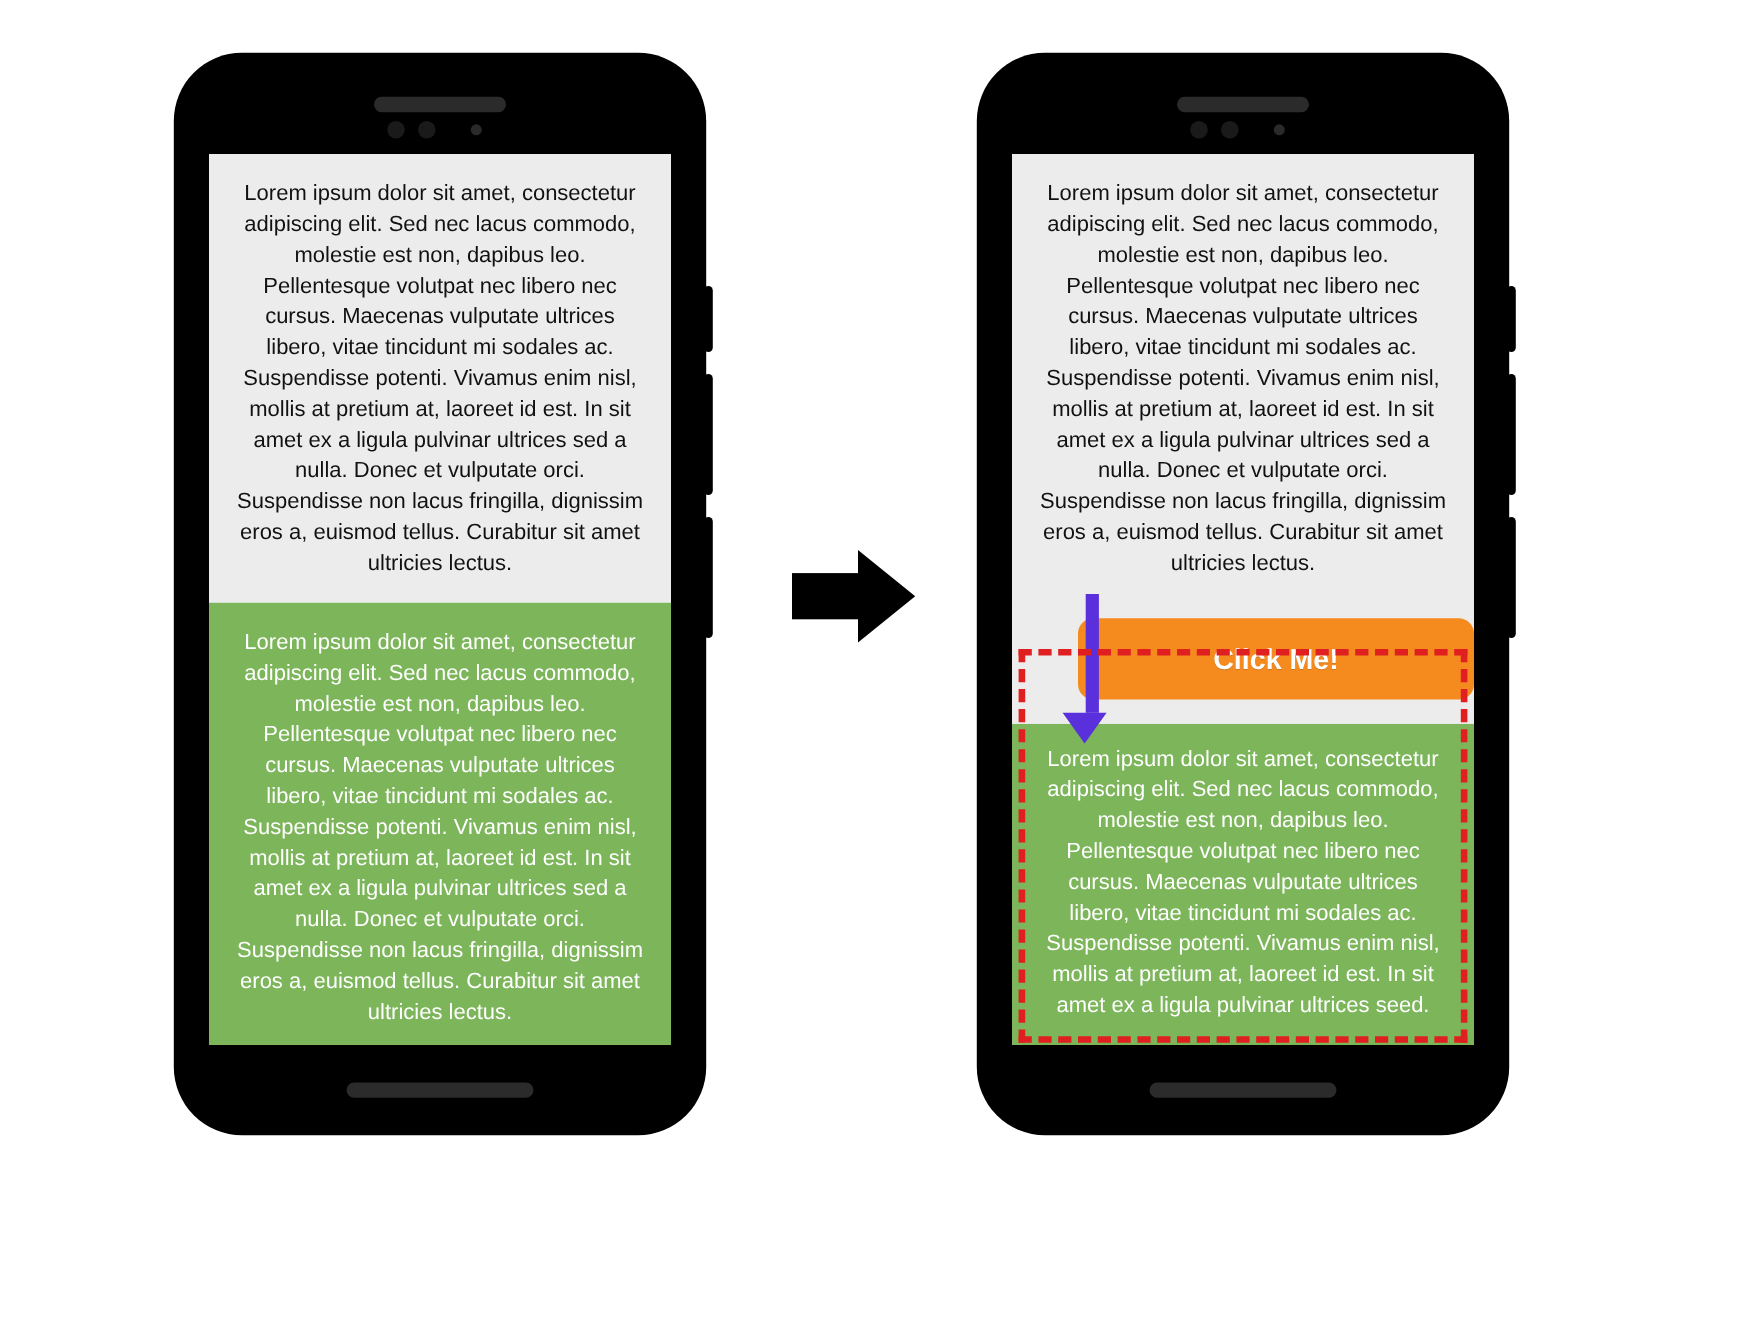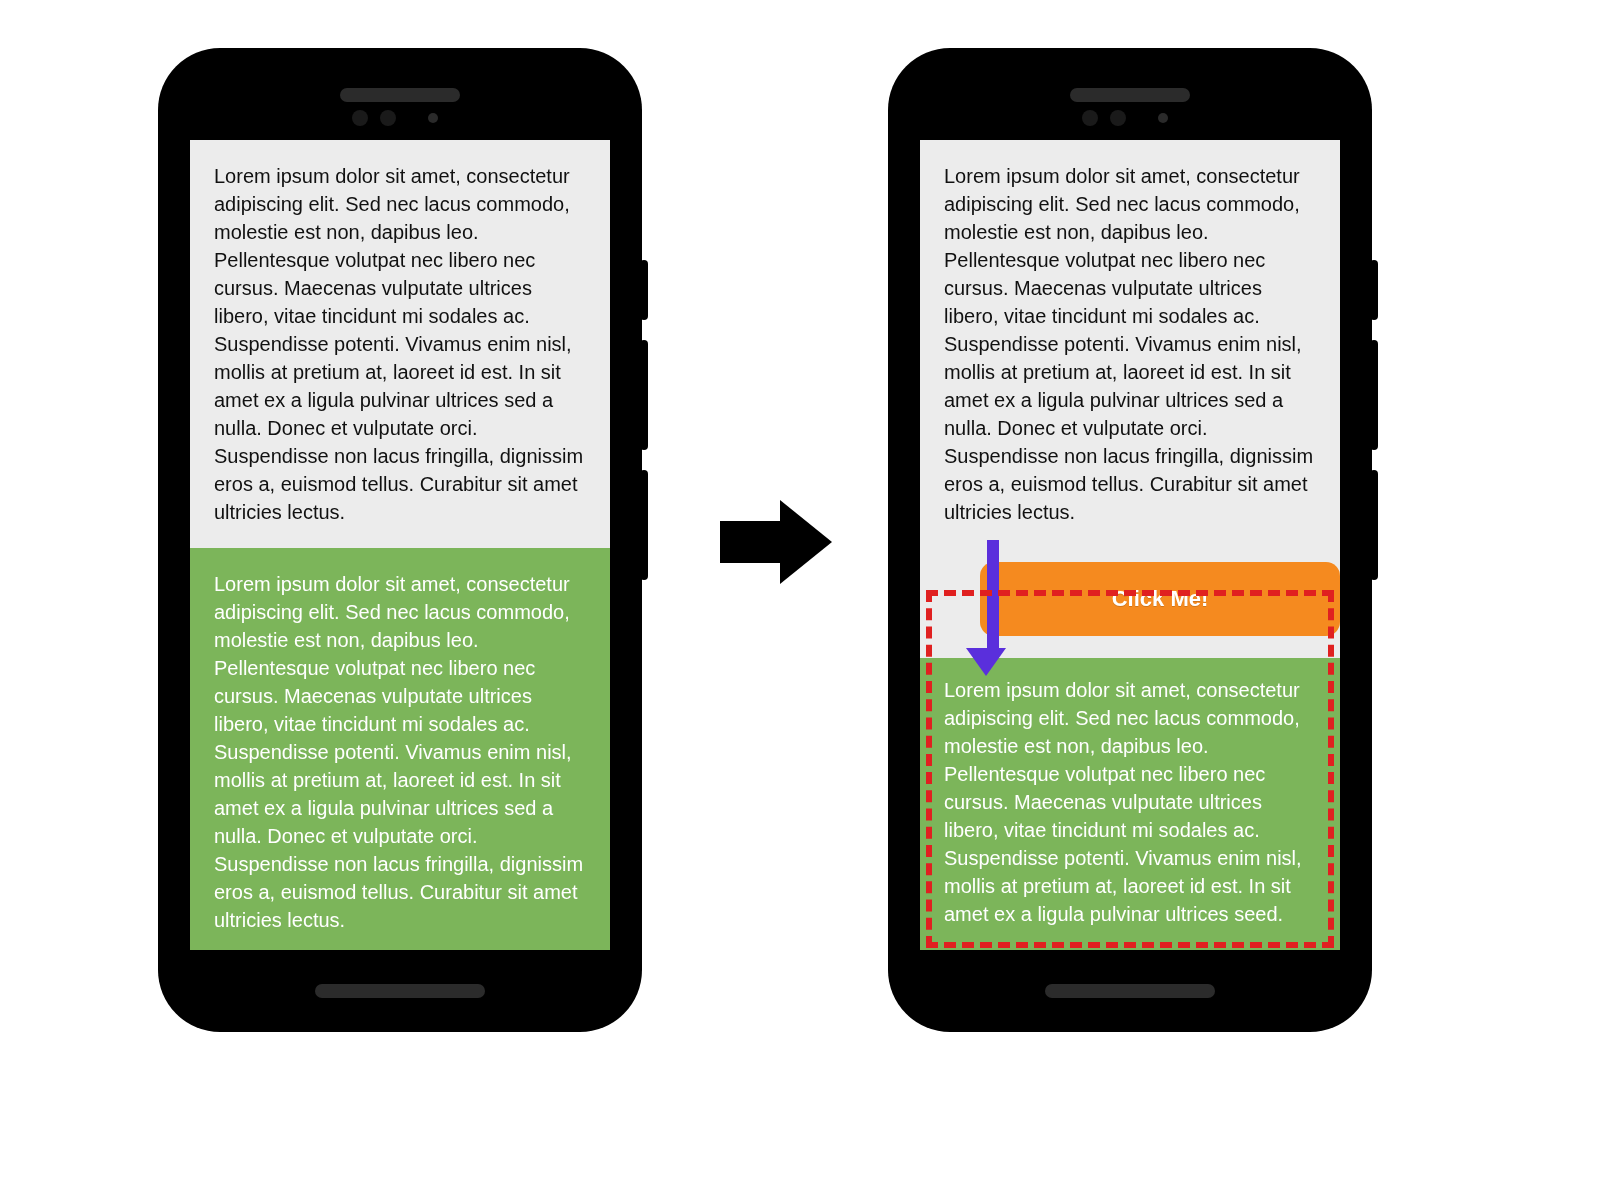--- a/index.html
+++ b/index.html
@@ -1,15 +1,15 @@
 <!DOCTYPE html>
 <html><head>
 <meta charset="utf-8">
 <style>
-  * { box-sizing: border-box; }
+  * { box-sizing: border-box; text-align: center; }
   body {
     margin: 0;
     width: 1600px;
     height: 1200px;
     background: #ffffff;
     font-family: Arial, Helvetica, sans-serif;
   }
   .stage {
     position: relative;
     width: 1600px;
@@ -87,21 +87,21 @@
     position: relative;
   }
   .pill-btn {
     margin-left: 40px;
     width: 360px;
     height: 74px;
     background: #f58a1f;
     border-radius: 14px;
     color: #ffffff;
     font-weight: 700;
-    font-size: 22px;
+    font-size: 26px;
     display: flex;
     align-items: center;
     justify-content: center;
     text-shadow: 0 1px 0 rgba(0,0,0,0.15);
   }
   .down-arrow {
     position: absolute;
     left: 60px;
     top: -8px;
   }

